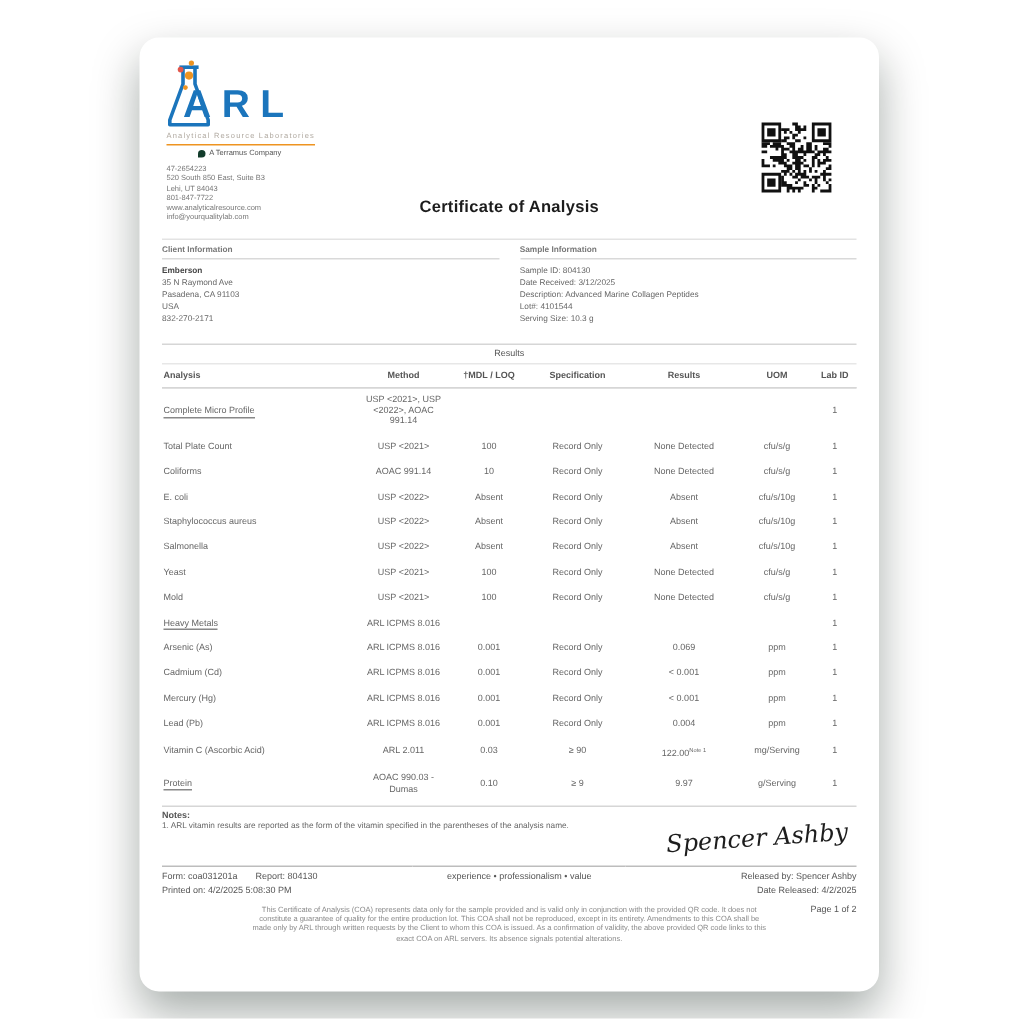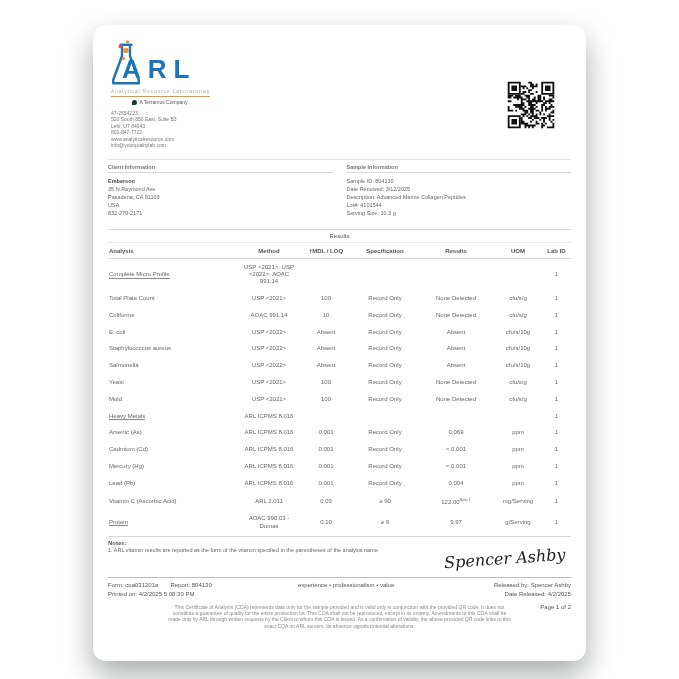--- a/index.html
+++ b/index.html
@@ -120,20 +120,21 @@
           <svg viewBox="0 0 29 29">
               <rect width="29" height="29" fill="#fff"></rect>
               <g id="qr-modules" fill="#111">
                 <path d="M13 2h1v1h-1zM14 2h1v1h-1zM14 3h1v1h-1zM15 3h1v1h-1zM17 3h1v1h-1zM9 4h1v1h-1zM10 4h1v1h-1zM11 4h1v1h-1zM14 4h1v1h-1zM15 4h1v1h-1zM16 4h1v1h-1zM17 4h1v1h-1zM10 5h1v1h-1zM12 5h1v1h-1zM15 5h1v1h-1zM13 6h1v1h-1zM14 6h1v1h-1zM10 7h1v1h-1zM11 7h1v1h-1zM13 7h1v1h-1zM17 7h1v1h-1zM9 8h1v1h-1zM10 8h1v1h-1zM14 8h1v1h-1zM15 8h1v1h-1zM2 9h1v1h-1zM3 9h1v1h-1zM4 9h1v1h-1zM6 9h1v1h-1zM7 9h1v1h-1zM8 9h1v1h-1zM11 9h1v1h-1zM12 9h1v1h-1zM13 9h1v1h-1zM18 9h1v1h-1zM19 9h1v1h-1zM24 9h1v1h-1zM25 9h1v1h-1zM26 9h1v1h-1zM2 10h1v1h-1zM3 10h1v1h-1zM5 10h1v1h-1zM6 10h1v1h-1zM7 10h1v1h-1zM8 10h1v1h-1zM9 10h1v1h-1zM12 10h1v1h-1zM13 10h1v1h-1zM16 10h1v1h-1zM18 10h1v1h-1zM19 10h1v1h-1zM21 10h1v1h-1zM26 10h1v1h-1zM7 11h1v1h-1zM9 11h1v1h-1zM10 11h1v1h-1zM11 11h1v1h-1zM13 11h1v1h-1zM15 11h1v1h-1zM16 11h1v1h-1zM18 11h1v1h-1zM19 11h1v1h-1zM21 11h1v1h-1zM24 11h1v1h-1zM25 11h1v1h-1zM2 12h1v1h-1zM3 12h1v1h-1zM9 12h1v1h-1zM12 12h1v1h-1zM13 12h1v1h-1zM14 12h1v1h-1zM15 12h1v1h-1zM16 12h1v1h-1zM17 12h1v1h-1zM18 12h1v1h-1zM19 12h1v1h-1zM20 12h1v1h-1zM22 12h1v1h-1zM23 12h1v1h-1zM24 12h1v1h-1zM25 12h1v1h-1zM26 12h1v1h-1zM9 13h1v1h-1zM10 13h1v1h-1zM13 13h1v1h-1zM14 13h1v1h-1zM17 13h1v1h-1zM21 13h1v1h-1zM22 13h1v1h-1zM24 13h1v1h-1zM5 14h1v1h-1zM6 14h1v1h-1zM7 14h1v1h-1zM8 14h1v1h-1zM9 14h1v1h-1zM10 14h1v1h-1zM13 14h1v1h-1zM14 14h1v1h-1zM15 14h1v1h-1zM16 14h1v1h-1zM20 14h1v1h-1zM21 14h1v1h-1zM25 14h1v1h-1zM2 15h1v1h-1zM6 15h1v1h-1zM7 15h1v1h-1zM8 15h1v1h-1zM9 15h1v1h-1zM11 15h1v1h-1zM14 15h1v1h-1zM15 15h1v1h-1zM17 15h1v1h-1zM20 15h1v1h-1zM22 15h1v1h-1zM24 15h1v1h-1zM25 15h1v1h-1zM26 15h1v1h-1zM2 16h1v1h-1zM8 16h1v1h-1zM9 16h1v1h-1zM10 16h1v1h-1zM13 16h1v1h-1zM14 16h1v1h-1zM15 16h1v1h-1zM16 16h1v1h-1zM20 16h1v1h-1zM22 16h1v1h-1zM23 16h1v1h-1zM24 16h1v1h-1zM2 17h1v1h-1zM3 17h1v1h-1zM4 17h1v1h-1zM6 17h1v1h-1zM10 17h1v1h-1zM11 17h1v1h-1zM12 17h1v1h-1zM14 17h1v1h-1zM15 17h1v1h-1zM17 17h1v1h-1zM18 17h1v1h-1zM20 17h1v1h-1zM22 17h1v1h-1zM26 17h1v1h-1zM11 18h1v1h-1zM12 18h1v1h-1zM14 18h1v1h-1zM15 18h1v1h-1zM19 18h1v1h-1zM25 18h1v1h-1zM26 18h1v1h-1zM9 19h1v1h-1zM10 19h1v1h-1zM11 19h1v1h-1zM13 19h1v1h-1zM15 19h1v1h-1zM17 19h1v1h-1zM19 19h1v1h-1zM21 19h1v1h-1zM24 19h1v1h-1zM10 20h1v1h-1zM12 20h1v1h-1zM14 20h1v1h-1zM15 20h1v1h-1zM16 20h1v1h-1zM17 20h1v1h-1zM23 20h1v1h-1zM24 20h1v1h-1zM25 20h1v1h-1zM26 20h1v1h-1zM9 21h1v1h-1zM13 21h1v1h-1zM14 21h1v1h-1zM16 21h1v1h-1zM17 21h1v1h-1zM18 21h1v1h-1zM20 21h1v1h-1zM21 21h1v1h-1zM22 21h1v1h-1zM24 21h1v1h-1zM9 22h1v1h-1zM15 22h1v1h-1zM19 22h1v1h-1zM21 22h1v1h-1zM24 22h1v1h-1zM26 22h1v1h-1zM9 23h1v1h-1zM10 23h1v1h-1zM14 23h1v1h-1zM17 23h1v1h-1zM21 23h1v1h-1zM25 23h1v1h-1zM9 24h1v1h-1zM10 24h1v1h-1zM11 24h1v1h-1zM12 24h1v1h-1zM17 24h1v1h-1zM18 24h1v1h-1zM20 24h1v1h-1zM22 24h1v1h-1zM26 24h1v1h-1zM11 25h1v1h-1zM12 25h1v1h-1zM13 25h1v1h-1zM14 25h1v1h-1zM15 25h1v1h-1zM16 25h1v1h-1zM20 25h1v1h-1zM21 25h1v1h-1zM26 25h1v1h-1zM11 26h1v1h-1zM13 26h1v1h-1zM15 26h1v1h-1zM20 26h1v1h-1zM23 26h1v1h-1zM24 26h1v1h-1zM25 26h1v1h-1zM26 26h1v1h-1z"></path>
                 <path d="M2 2h7v7h-7z M3 3h5v5h-5z M4 4h3v3h-3z" fill-rule="evenodd"></path>
                 <path d="M20 2h7v7h-7z M21 3h5v5h-5z M22 4h3v3h-3z" fill-rule="evenodd"></path>
                 <path d="M2 20h7v7h-7z M3 21h5v5h-5z M4 22h3v3h-3z" fill-rule="evenodd"></path>
               </g>
             </svg>
         </div>
+        <div class="doc-title">Certificate of Analysis</div>
       </div>
 
       <div class="info-row">
         <div class="info-col">
           <div class="info-heading">Client Information</div>
           <div class="info-body">
             <div class="client-name">Emberson</div>
             <div>
                 <div>35 N Raymond Ave</div>
                 <div>Pasadena, CA  91103</div>

